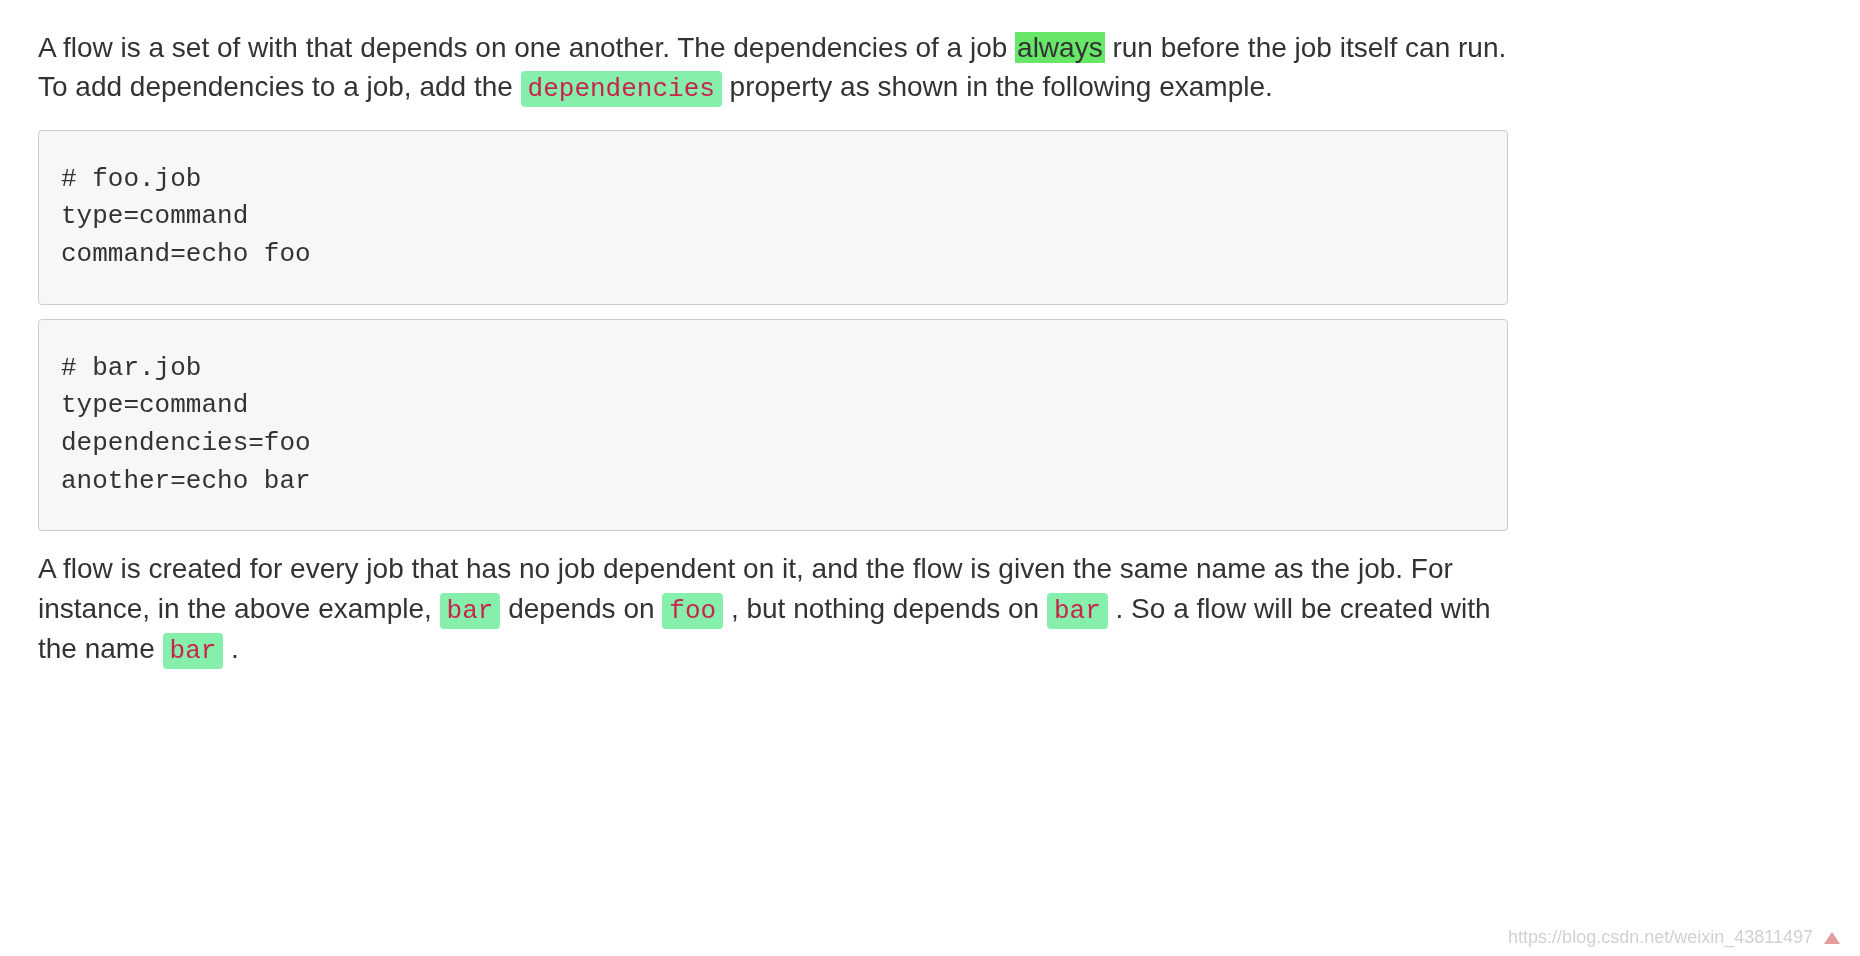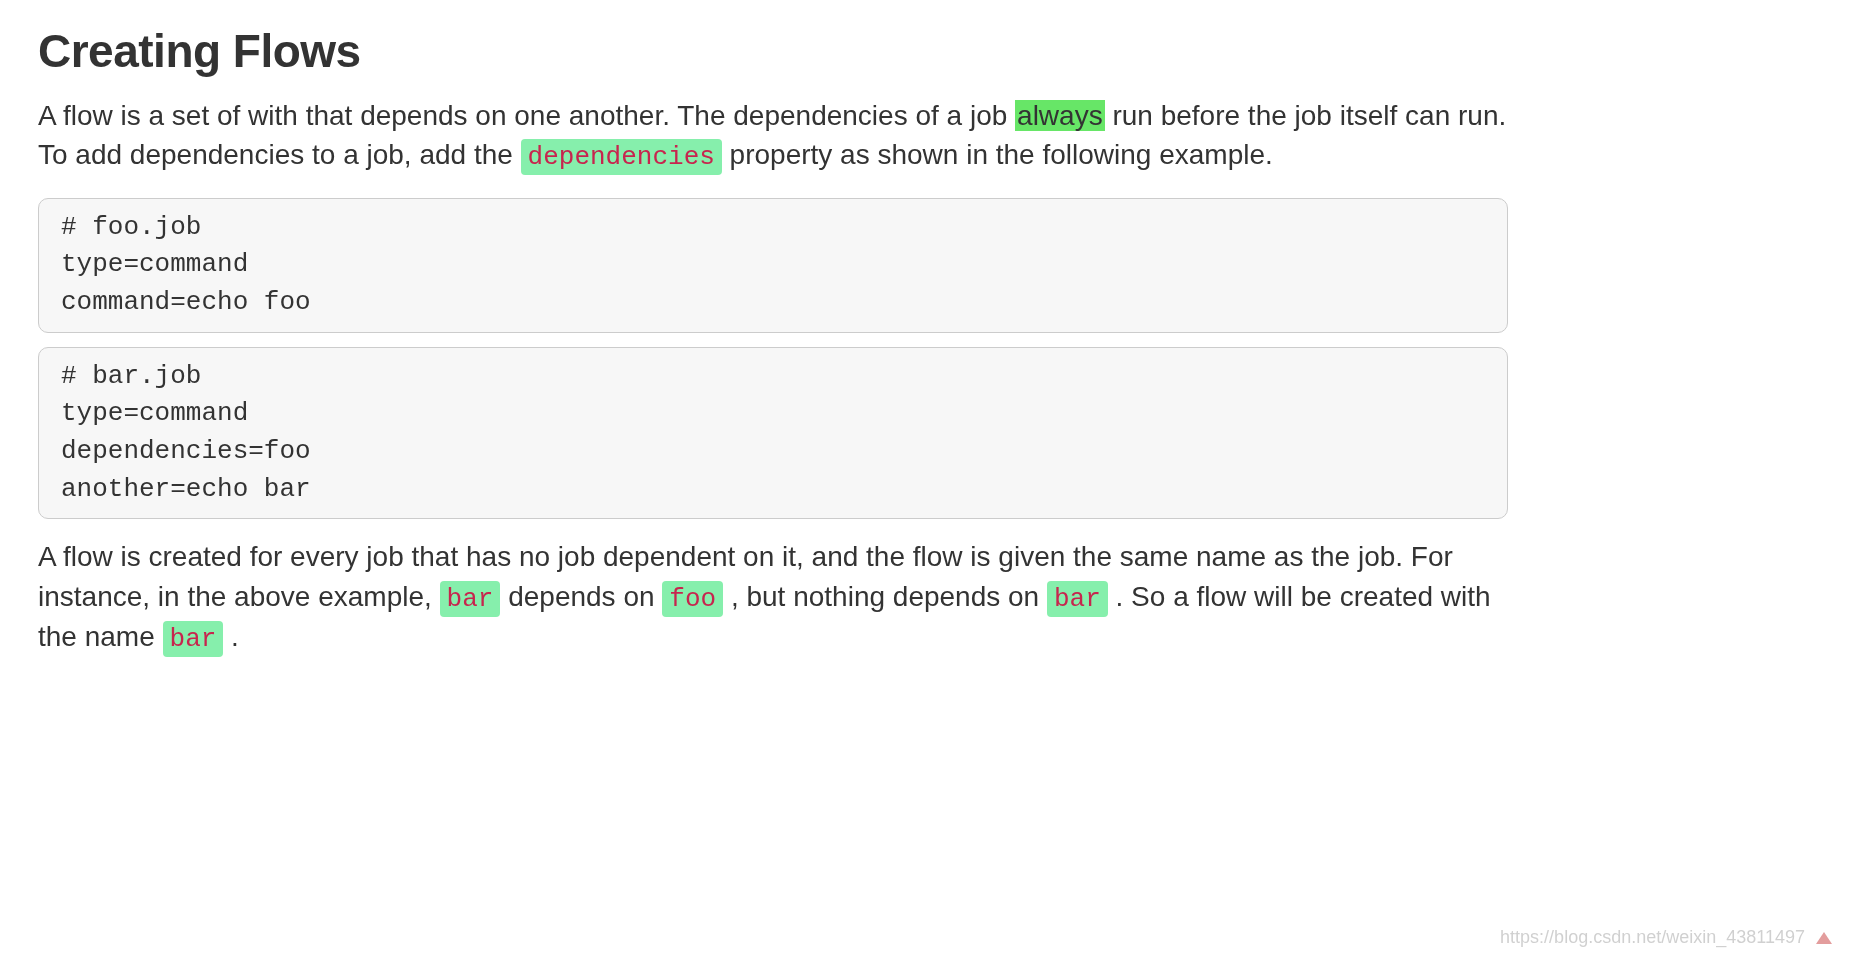--- a/index.html
+++ b/index.html
@@ -36,33 +36,33 @@
     font-family: "SFMono-Regular", Menlo, Consolas, "Courier New", monospace;
     font-size: 26px;
     background: #86efac;
     color: #c7254e;
     padding: 3px 7px;
     border-radius: 4px;
   }
   pre.codeblock {
     background: #f7f7f7;
     border: 1px solid #cccccc;
-    border-radius: 10px;
-    padding: 10px 22px;
+    border-radius: 4px;
+    padding: 30px 22px;
     margin: 14px 0;
     font-family: "SFMono-Regular", Menlo, Consolas, "Courier New", monospace;
     font-size: 26px;
     line-height: 1.45;
     color: #333333;
     white-space: pre;
     overflow-x: auto;
   }
   .watermark {
     position: fixed;
-    right: 28px;
+    right: 20px;
     bottom: 8px;
     font-size: 18px;
     color: rgba(120,120,120,0.35);
     font-family: Arial, sans-serif;
     pointer-events: none;
   }
   .wm-icon {
     display: inline-block;
     width: 0;
     height: 0;
@@ -71,21 +71,20 @@
     border-bottom: 12px solid rgba(200,60,60,0.5);
     margin-left: 6px;
     vertical-align: middle;
   }
 </style>
 </head>
 <body>
 
 <div class="page">
 
-  <h2 class="title">Creating Flows</h2>
 
   <p class="body">
     <span>A flow is a set of with that depends on one another. The dependencies of a job </span><span class="highlight">always</span><span> run before the job itself can run. To add dependencies to a job, add the </span><code class="inline">dependencies</code><span> property as shown in the following example.</span>
   </p>
 
   <pre class="codeblock"># foo.job
 type=command
 command=echo foo</pre>
 
   <pre class="codeblock"># bar.job

